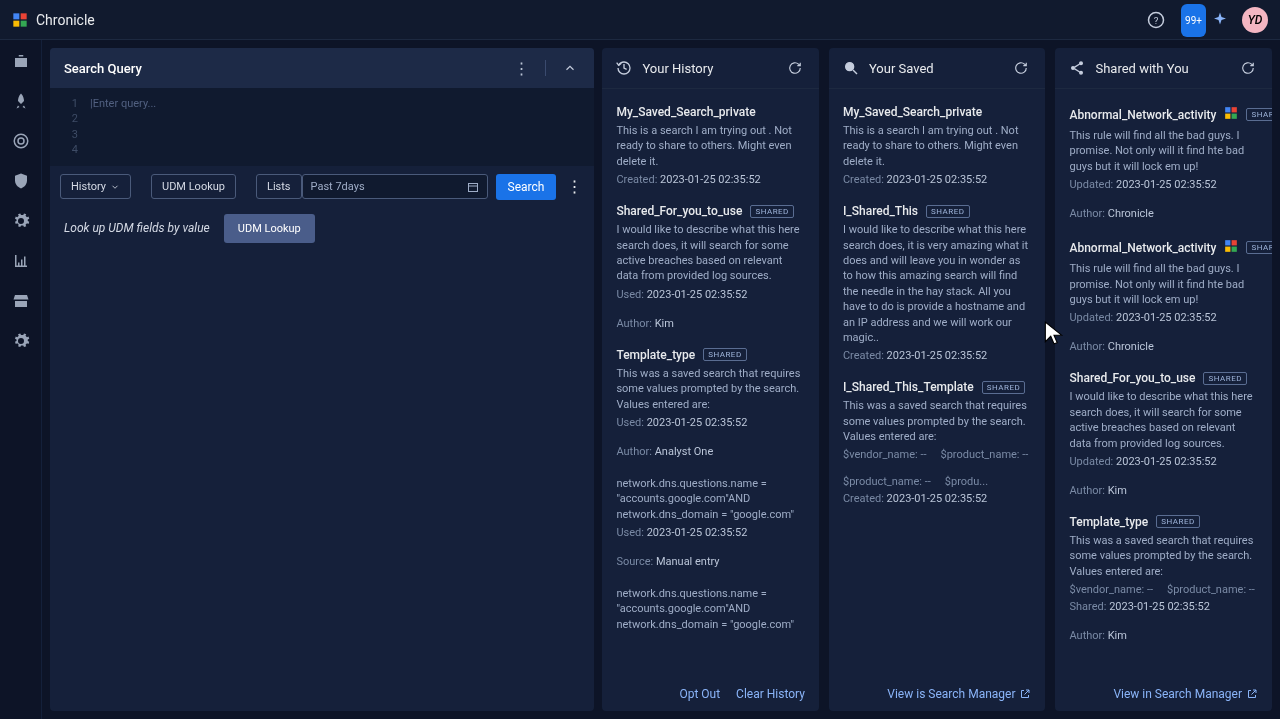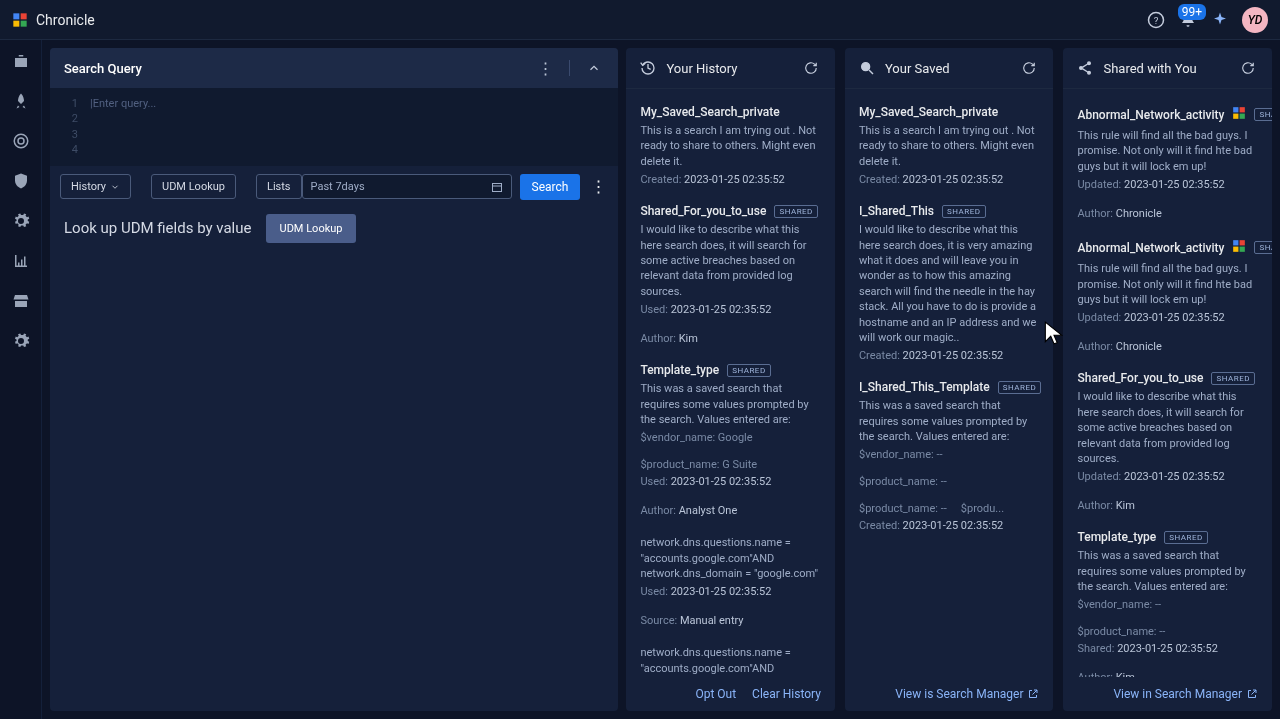--- a/index.html
+++ b/index.html
@@ -13,21 +13,21 @@
   justify-content: space-between;
   padding: 0 12px;
   border-bottom: 1px solid #1d2940;
 }
 .topbar-left { display: flex; align-items: center; gap: 8px; }
 .logo { width: 16px; height: 16px; }
 .topbar-title { font-size: 14px; color: #e8eaed; }
 .topbar-right { display: flex; align-items: center; gap: 12px; }
 .icon-btn { width: 20px; height: 20px; display: flex; align-items: center; justify-content: center; cursor: pointer; }
 .badge-wrap { position: relative; }
-.badge { position: absolute; top: -6px; right: -8px; background: #1a73e8; color: #fff; font-size: 12px; padding: 1px 4px; border-radius: 6px; margin-left: 36px; }
+.badge { position: absolute; top: -6px; right: -8px; background: #1a73e8; color: #fff; font-size: 10px; padding: 11px 4px; border-radius: 6px; margin-left: 36px; }
 .avatar { width: 26px; height: 26px; border-radius: 50%; background: #f4b6c2; color: #000000; display: flex; align-items: center; justify-content: center; font-size: 12px; font-weight: 500; font-style: italic; }
 
 .layout { display: flex; height: calc(100% - 40px); }
 .sidebar { width: 42px; background: #0d1427; display: flex; flex-direction: column; align-items: center; padding-top: 12px; gap: 22px; border-right: 1px solid #14203a; }
 .side-icon { width: 18px; height: 18px; fill: #9aa5b8; cursor: pointer; }
 .main { flex: 1; display: flex; flex-direction: row; overflow: hidden; padding: 8px; gap: 8px; }
 
 .panel { background: #15203a; border-radius: 4px; }
 
 .query-header { display: flex; align-items: center; justify-content: space-between; padding: 10px 14px; background: #1d2a47; border-radius: 4px 4px 0 0; }
@@ -37,25 +37,25 @@
 
 .editor { background: #101a2f; padding: 8px 14px; font-family: "Consolas","Monaco",monospace; font-size: 11px; color: #6b7a95; }
 .editor-line { display: flex; gap: 12px; line-height: 1.4; }
 .line-num { width: 14px; text-align: right; color: #3e4c66; }
 .placeholder-text { color: #516080; }
 
 .toolbar { display: flex; align-items: center; justify-content: space-between; padding: 8px 10px; }
 .toolbar-left { display: flex; gap: 20px; }
 .small-btn { background: transparent; border: 1px solid #4a5a7a; color: #d5dae5; font-size: 11px; padding: 5px 10px; border-radius: 3px; cursor: pointer; display: flex; align-items: center; gap: 4px; }
 .toolbar-right { display: flex; align-items: center; gap: 8px; }
-.date-picker { background: #101a2f; border: 1px solid #4a5a7a; color: #9fadc7; font-size: 11px; padding: 5px 8px; border-radius: 3px; width: 210px; display: flex; align-items: center; justify-content: space-between; }
+.date-picker { background: #101a2f; border: 1px solid #4a5a7a; color: #9fadc7; font-size: 11px; padding: 5px 8px; border-radius: 3px; width: 186px; display: flex; align-items: center; justify-content: space-between; }
 .search-btn { background: #1a73e8; border: none; color: #fff; font-size: 12px; padding: 6px 12px; border-radius: 3px; cursor: pointer; }
 
 .lookup-bar { display: flex; align-items: center; gap: 14px; padding: 6px 14px; }
-.lookup-label { font-size: 15px; color: #d5dae5; }
+.lookup-label { font-size: 12px; color: #d5dae5; font-style: italic; }
 .lookup-input { flex: 0 0 440px; background: transparent; border: none; border-bottom: 1px solid #3a4a6e; color: #9fadc7; font-size: 11px; padding: 6px 4px; }
 .lookup-input::placeholder { color: #6b7a95; }
 .lookup-btn { background: #4a5d8a; border: none; color: #fff; font-size: 11px; padding: 8px 14px; border-radius: 3px; cursor: pointer; }
 
 .columns { display: flex; gap: 10px; flex: 1; overflow: hidden; }
 .col { flex: 1; background: #15203a; border-radius: 4px; display: flex; flex-direction: column; overflow: hidden; }
 .col-header { display: flex; align-items: center; justify-content: space-between; padding: 10px 14px; border-bottom: 1px solid #1d2940; }
 .col-header-left { display: flex; align-items: center; gap: 10px; color: #e8eaed; font-size: 13px; }
 .col-body { flex: 1; padding: 4px 14px; overflow: hidden; }
 .col-footer { display: flex; justify-content: flex-end; gap: 16px; padding: 10px 14px; font-size: 12px; }
@@ -234,24 +234,20 @@
                 <span>Used: <span class="meta-val">2023-01-25 02:35:52</span></span>
                 <span>Author: <span class="meta-val">Kim</span></span>
               </div>
             </div>
             <div class="item">
               <div class="item-title-row">
                 <span class="item-title">Template_type</span>
                 <span class="tag">SHARED</span>
               </div>
               <div class="item-desc">This was a saved search that requires some values prompted by the search.   Values entered are:</div>
-              <div class="item-vars">
-                <span>$vendor_name: Google</span>
-                <span>$product_name: G Suite</span>
-              </div>
               <div class="item-meta">
                 <span>Used: <span class="meta-val">2023-01-25 02:35:52</span></span>
                 <span>Author: <span class="meta-val">Analyst One</span></span>
               </div>
             </div>
             <div class="item">
               <div class="item-desc">network.dns.questions.name = "accounts.google.com"AND network.dns_domain = "google.com"</div>
               <div class="item-meta">
                 <span>Used: <span class="meta-val">2023-01-25 02:35:52</span></span>
                 <span>Source: <span class="meta-val">Manual entry</span></span>

